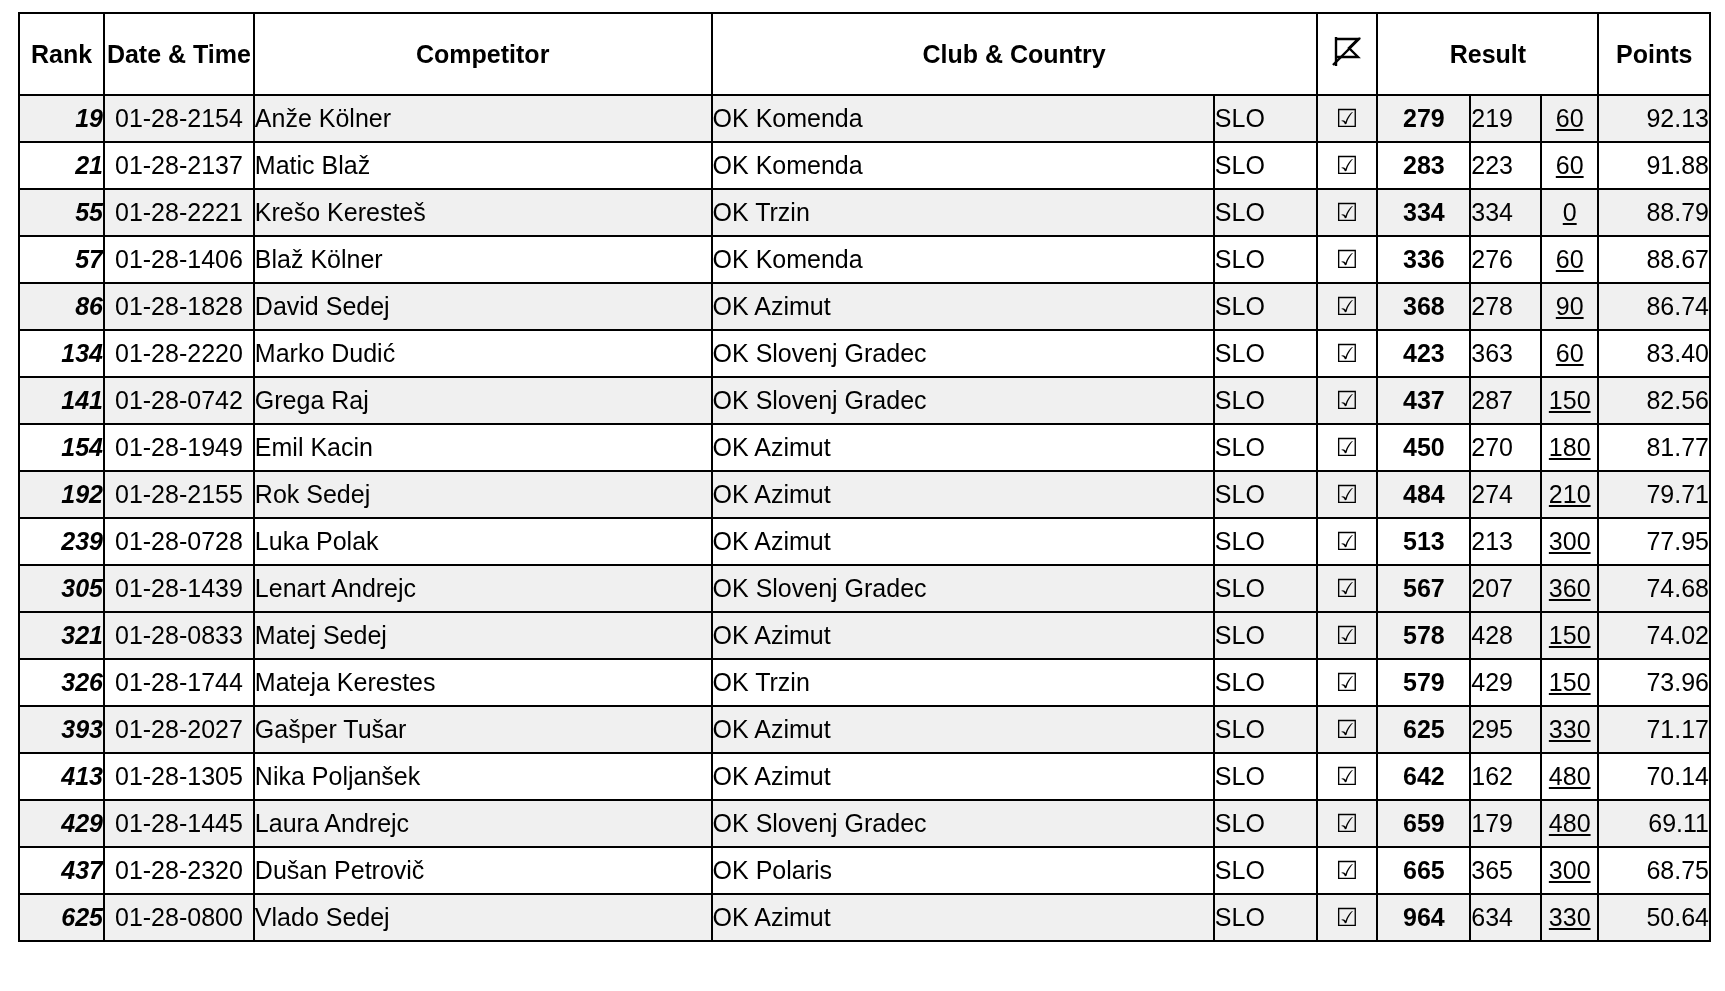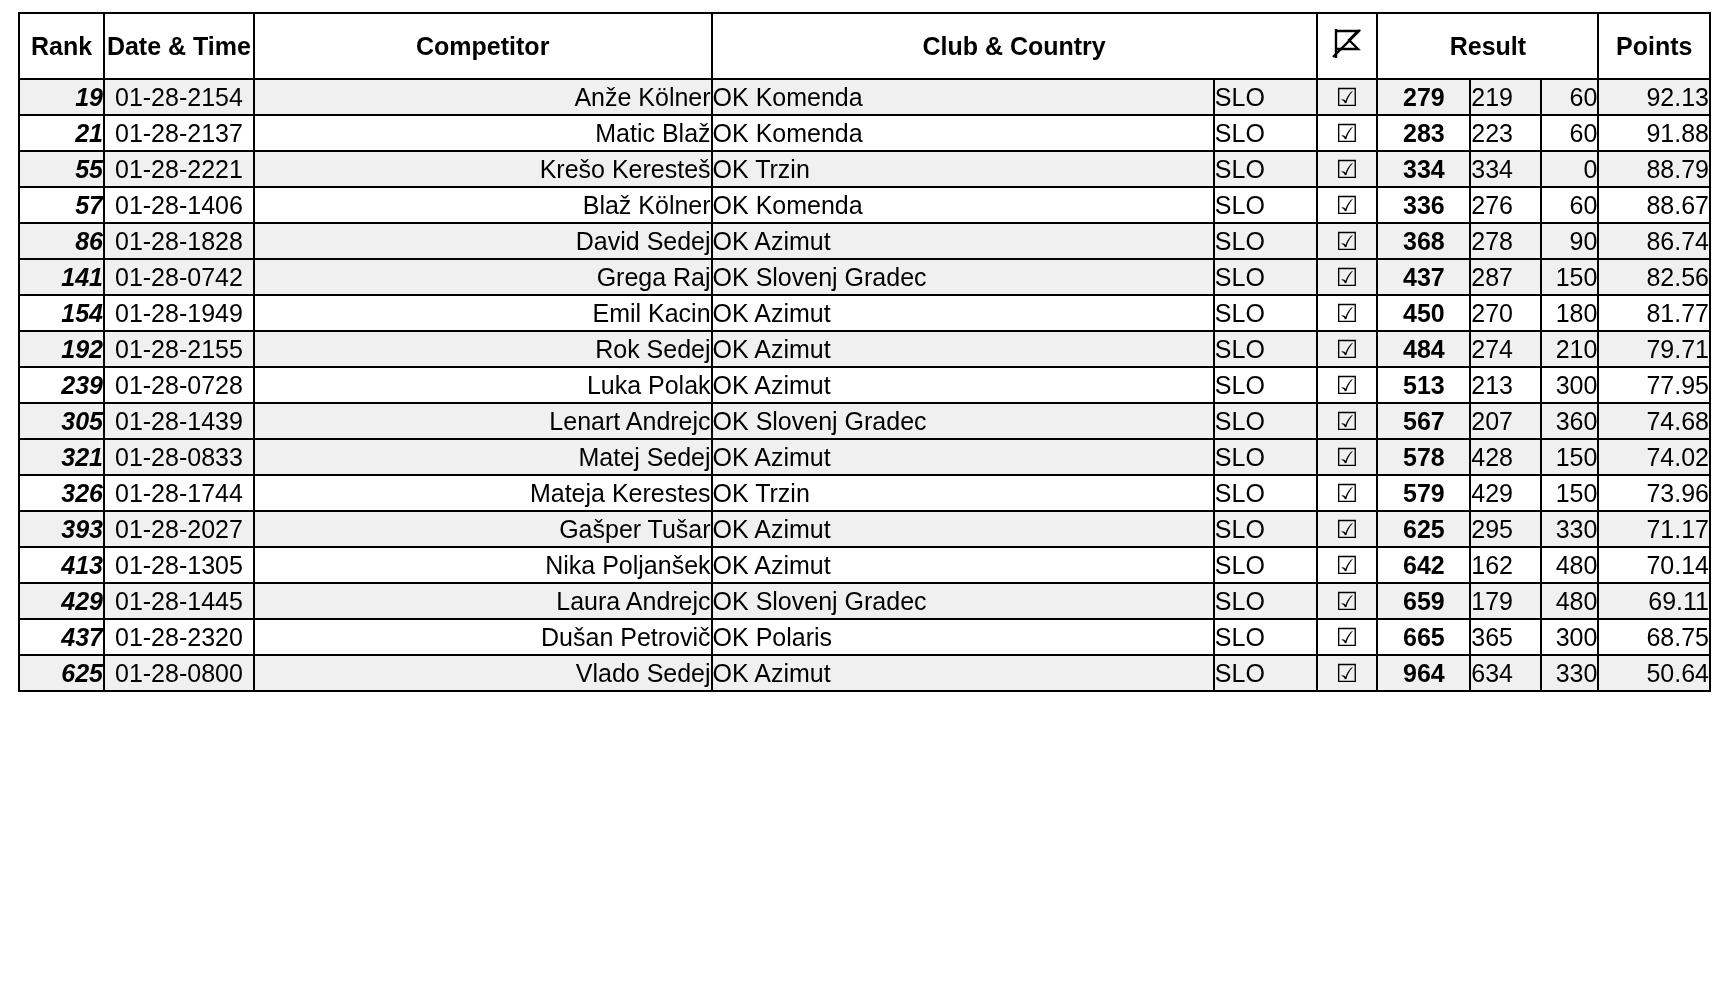--- a/index.html
+++ b/index.html
@@ -30,52 +30,52 @@
     color: #000000;
     background: #ffffff;
     box-sizing: border-box;
     white-space: nowrap;
     overflow: hidden;
   }
   
   thead th {
     font-weight: bold;
     text-align: center;
-    height: 66px;
+    height: 82px;
     vertical-align: middle;
     font-size: 27px;
     line-height: 1.12;
   }
   th.th-rank    { width: 86px; }
   th.th-date    { width: 150px; }
   th.th-comp    { width: 470px; }
   th.th-club    { width: 515px; }
   th.th-flag    { width: 62px; }
   th.th-result  { width: 225px; }
   th.th-points  { width: 113px; }
 
   
-  tbody tr { height: 36px; }
+  tbody tr { height: 47px; }
   tbody tr.odd td { background: #f0f0f0; }
   tbody tr.even td { background: #ffffff; }
 
   td.c-rank {
     text-align: right;
     font-style: italic;
     font-weight: bold;
     padding-right: 10px;
     font-size: 25px;
   }
   td.c-date {
     text-align: center;
     padding-left: 8px;
     font-size: 25px;
   }
   td.c-comp {
-    text-align: right;
+    text-align: left;
     padding-left: 12px;
   }
   td.c-club {
     text-align: left;
     padding-left: 12px;
     border-right: none;
   }
   td.c-country {
     text-align: left;
     padding-left: 10px;
@@ -94,25 +94,26 @@
   }
   td.c-time {
     text-align: left;
     font-size: 20px;
     padding-right: 10px;
     border-right: none;
     border-left: none;
     width: 72px;
   }
   td.c-pen {
-    text-align: right;
+    text-align: center;
     font-size: 20px;
     padding-right: 10px;
     border-left: none;
     width: 58px;
+    text-decoration: underline;
   }
   td.c-points {
     text-align: right;
     padding-right: 10px;
   }
   .hdr-flag-icon {
     display: inline-block;
     width: 34px;
     height: 34px;
     position: relative;
@@ -208,20 +209,32 @@
           <td class="c-date">01-28-1828</td>
           <td class="c-comp">David Sedej</td>
           <td class="c-club">OK Azimut</td>
           <td class="c-country">SLO</td>
           <td class="c-flag">☑</td>
           <td class="c-total">368</td>
           <td class="c-time">278</td>
           <td class="c-pen">90</td>
           <td class="c-points">86.74</td>
         </tr>
+        <tr class="even">
+          <td class="c-rank">134</td>
+          <td class="c-date">01-28-2220</td>
+          <td class="c-comp">Marko Dudić</td>
+          <td class="c-club">OK Slovenj Gradec</td>
+          <td class="c-country">SLO</td>
+          <td class="c-flag">☑</td>
+          <td class="c-total">423</td>
+          <td class="c-time">363</td>
+          <td class="c-pen">60</td>
+          <td class="c-points">83.40</td>
+        </tr>
         <tr class="odd">
           <td class="c-rank">141</td>
           <td class="c-date">01-28-0742</td>
           <td class="c-comp">Grega Raj</td>
           <td class="c-club">OK Slovenj Gradec</td>
           <td class="c-country">SLO</td>
           <td class="c-flag">☑</td>
           <td class="c-total">437</td>
           <td class="c-time">287</td>
           <td class="c-pen">150</td>

